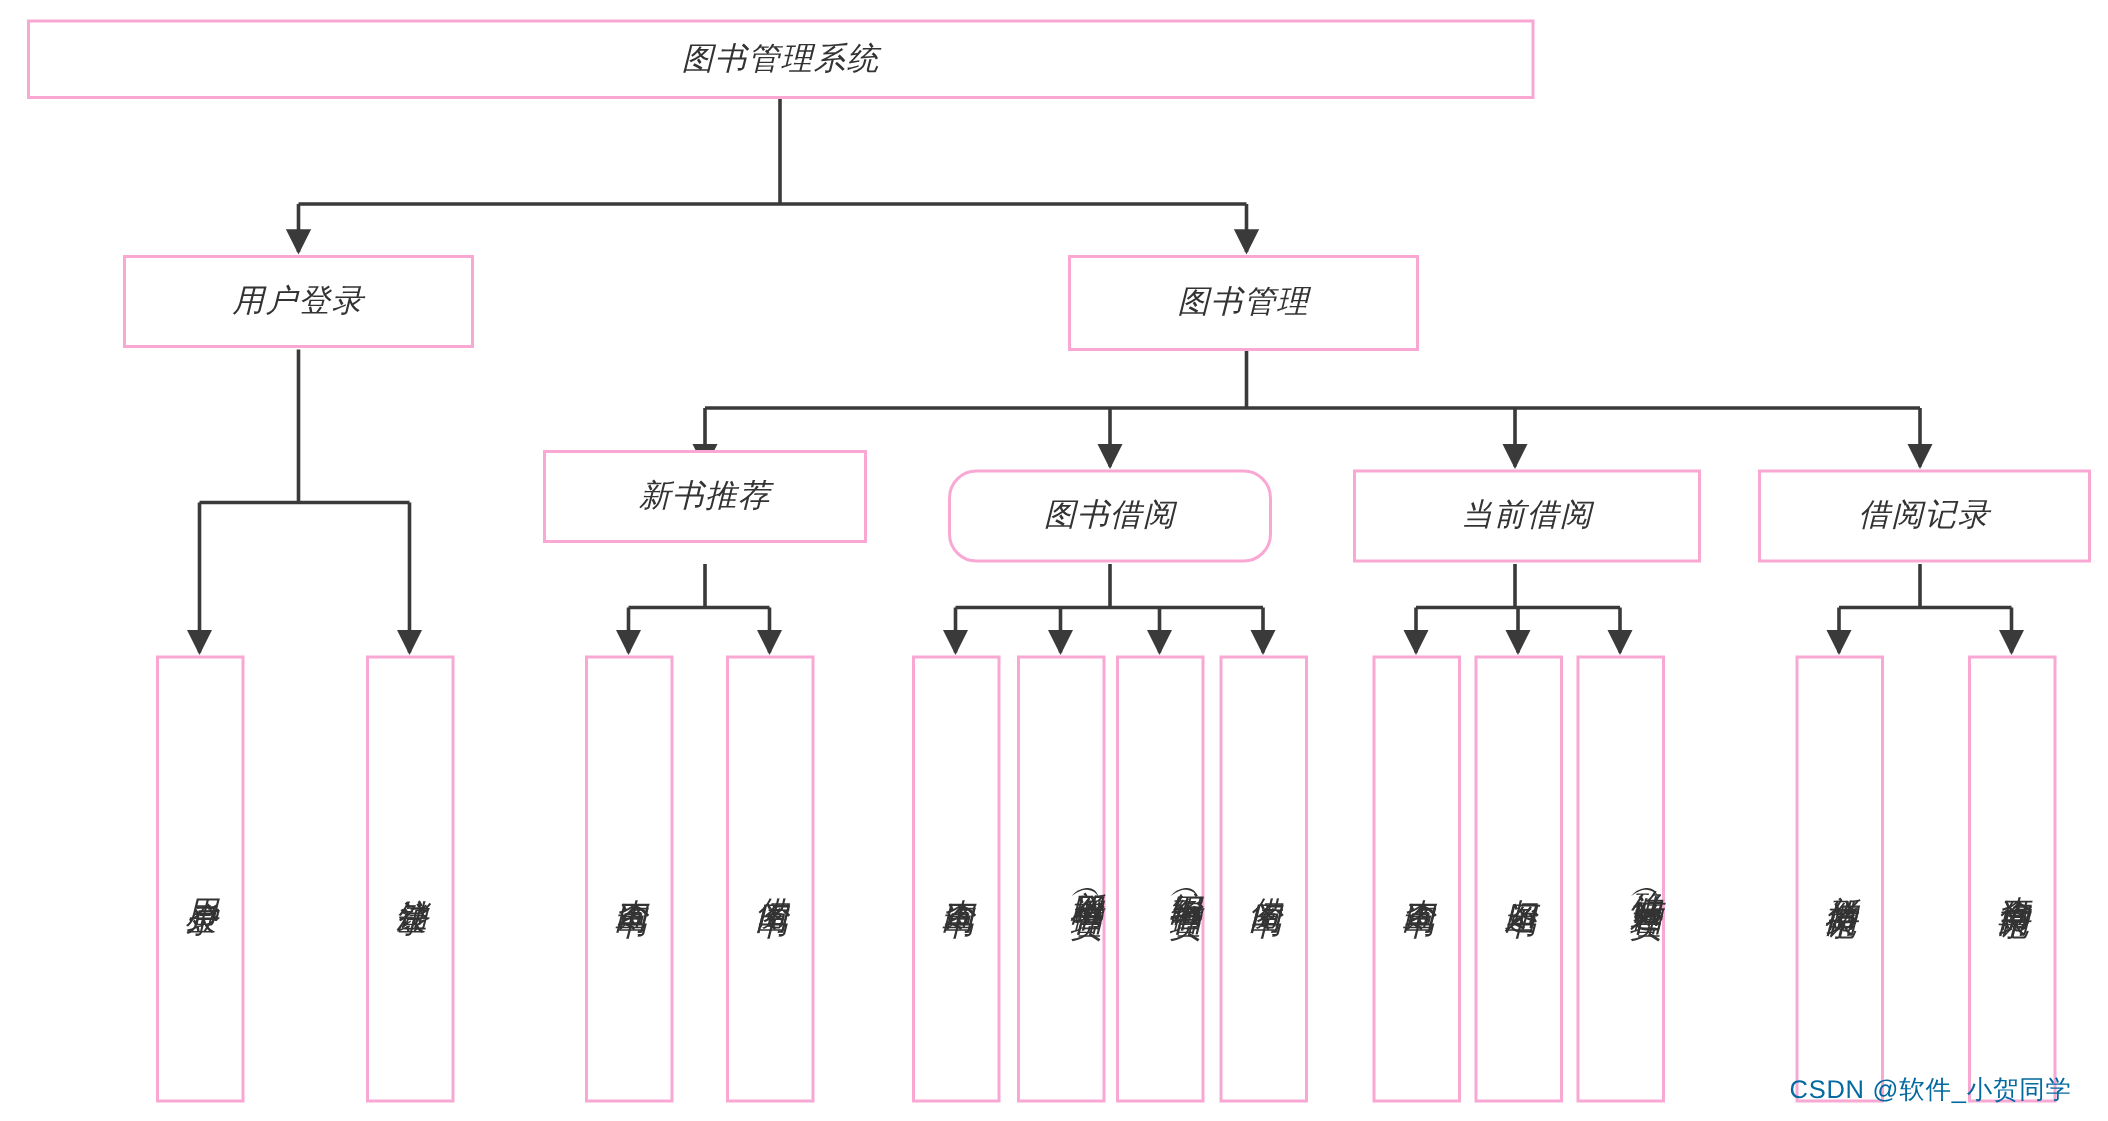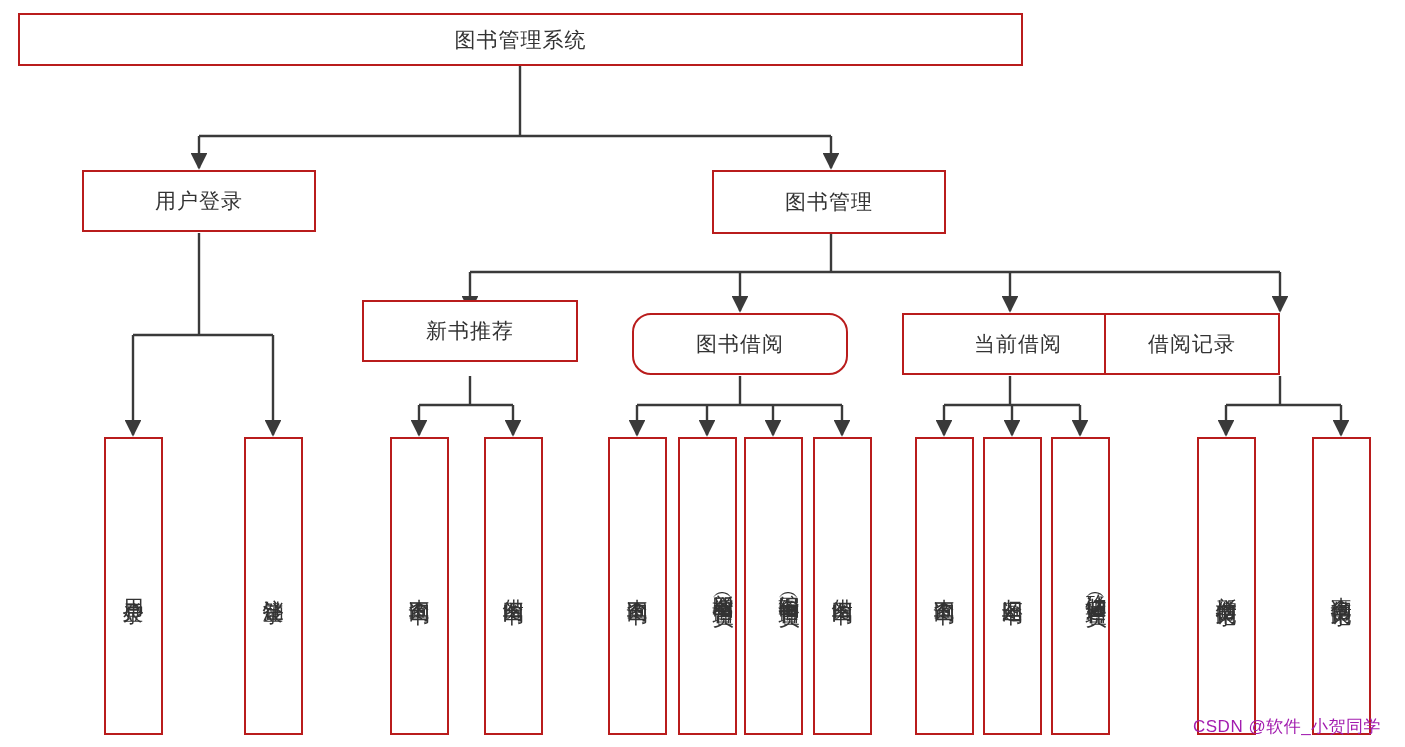--- a/index.html
+++ b/index.html
@@ -22,47 +22,48 @@
     left: 0;
     top: 0;
     width: 1405px;
     height: 747px;
     pointer-events: none;
   }
   .node {
     position: absolute;
     box-sizing: border-box;
     background: #ffffff;
-    border: 2px solid #b91c1c;
+    border: 2px solid #f9a8d4;
     display: flex;
     align-items: center;
     justify-content: center;
     color: #333333;
     line-height: 1.12;
     z-index: 2;
+    font-style: italic;
   }
   .node.horiz {
     font-size: 21px;
     letter-spacing: 1px;
   }
   .node.vert {
     writing-mode: vertical-rl;
     text-orientation: upright;
     font-size: 21px;
     letter-spacing: 2px;
     padding: 6px 0;
     align-items: flex-start;
     justify-content: center;
   }
   .node.vert.mid {
     align-items: center;
   }
   .watermark {
     position: absolute;
-    color: #a21caf;
+    color: #0369a1;
     font-size: 17px;
     letter-spacing: 0.5px;
     z-index: 3;
     white-space: nowrap;
   }
 </style>
 </head>
 <body>
 
 <div id="canvas">
@@ -130,21 +131,21 @@
 
   <div class="node horiz" style="left:362px; top:300px; width:216px; height:62px;">
     <span>新书推荐</span>
   </div>
   <div class="node horiz" style="left:632px; top:313px; width:216px; height:62px;border-radius:19px;">
     <span>图书借阅</span>
   </div>
   <div class="node horiz" style="left:902px; top:313px; width:232px; height:62px;">
     <span>当前借阅</span>
   </div>
-  <div class="node horiz" style="left:1104px; top:313px; width:176px; height:62px;">
+  <div class="node horiz" style="left:1172px; top:313px; width:222px; height:62px;">
     <span>借阅记录</span>
   </div>
 
   <div class="node vert mid" style="left:104px; top:437px; width:59px; height:298px;">
     <span>用户登录</span>
   </div>
   <div class="node vert mid" style="left:244px; top:437px; width:59px; height:298px;">
     <span>注销登录</span>
   </div>
 

